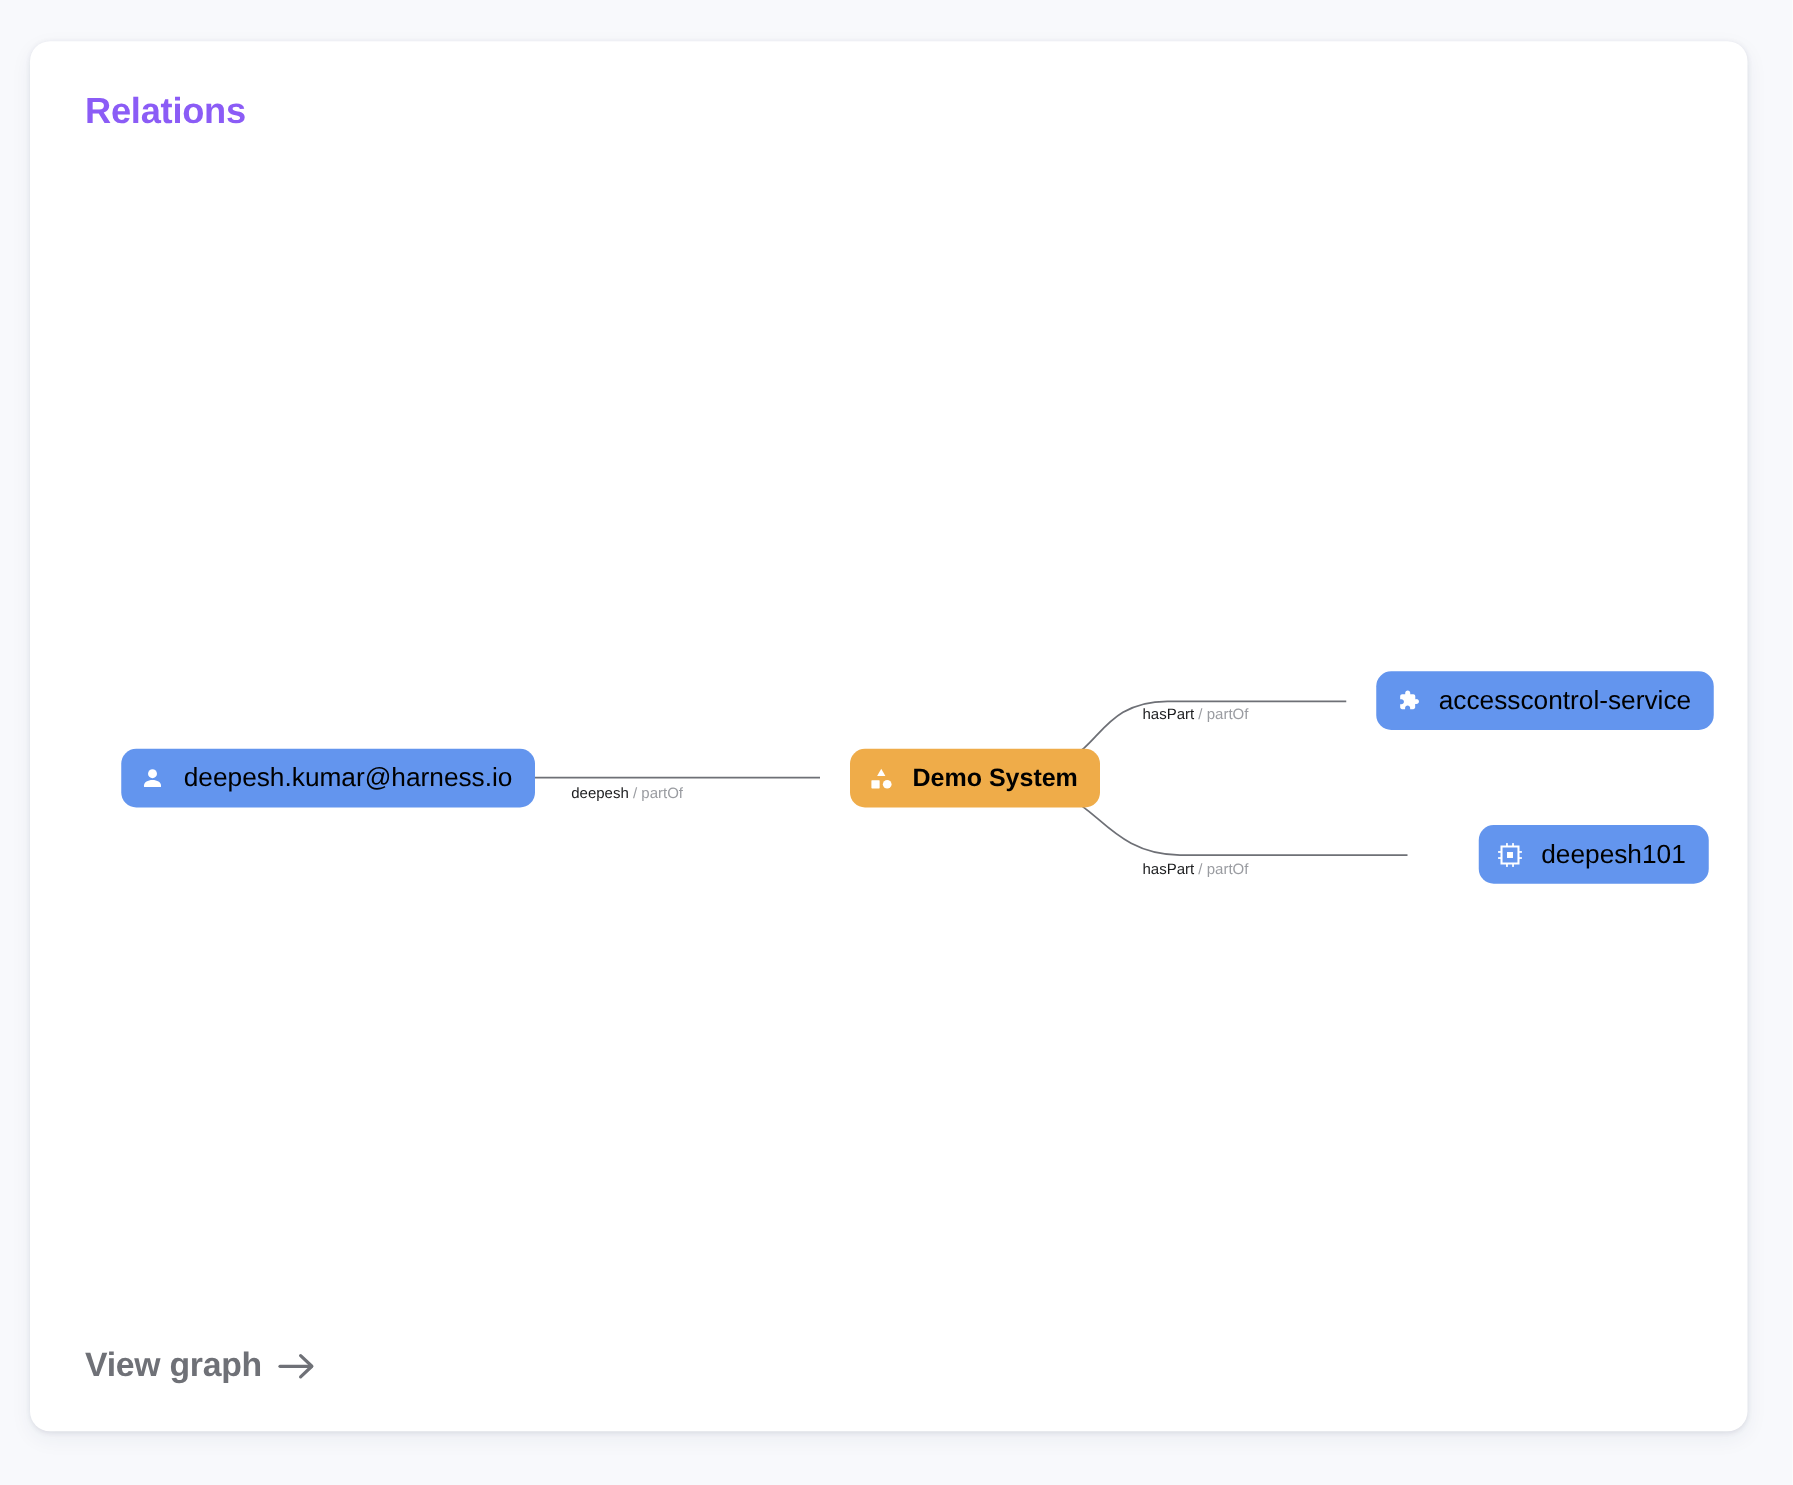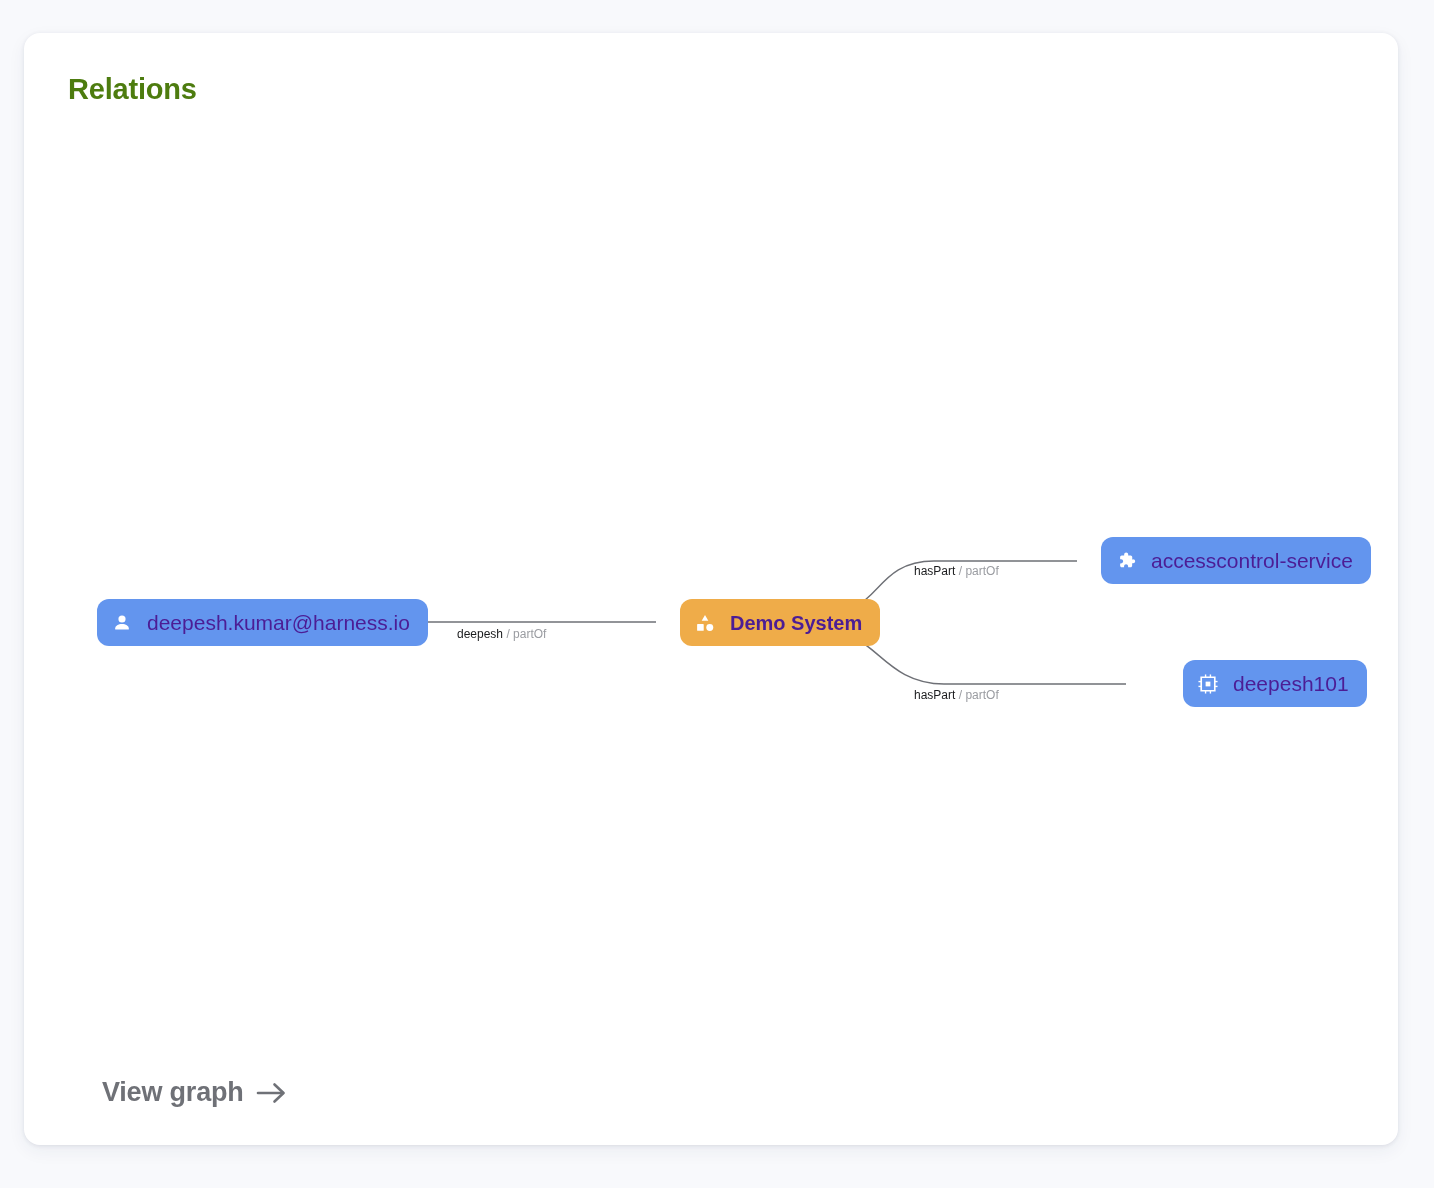--- a/index.html
+++ b/index.html
@@ -25,21 +25,21 @@
     box-shadow: 0 1px 4px rgba(40, 48, 80, 0.10), 0 6px 18px rgba(40, 48, 80, 0.06);
     overflow: hidden;
   }
 
   #page-title {
     position: absolute;
     left: 44px;
     top: 42px;
     font-size: 29px;
     font-weight: bold;
-    color: #4d7c0f;
+    color: #8b5cf6;
     letter-spacing: -0.2px;
     line-height: 1;
   }
 
   
   #graph {
     position: absolute;
     left: 0;
     top: 0;
     width: 1374px;
@@ -69,21 +69,21 @@
   .node .node-icon {
     display: block;
     width: 22px;
     height: 22px;
     flex: 0 0 22px;
     margin-right: 14px;
   }
   .node .node-label {
     font-size: 21px;
     line-height: 1;
-    color: #4c1d95;
+    color: #000000;
   }
   .node.kind-blue { background: #6395ee; }
   .node.kind-orange { background: #efac49; }
   .node.kind-orange .node-label {
     font-weight: bold;
     font-size: 20px;
   }
 
   #node-user      { left: 73px;   top: 566px; }
   #node-system    { left: 656px;  top: 566px; }
@@ -112,21 +112,20 @@
     left: 44px;
     top: 1044px;
     display: flex;
     align-items: center;
     gap: 12px;
     font-size: 27px;
     font-weight: bold;
     color: #6f7177;
     cursor: pointer;
     letter-spacing: -0.2px;
-    margin-left: 34px;
   }
   #view-graph-link .arrow {
     display: block;
     width: 32px;
     height: 24px;
   }
 </style>
 </head>
 <body>
 

